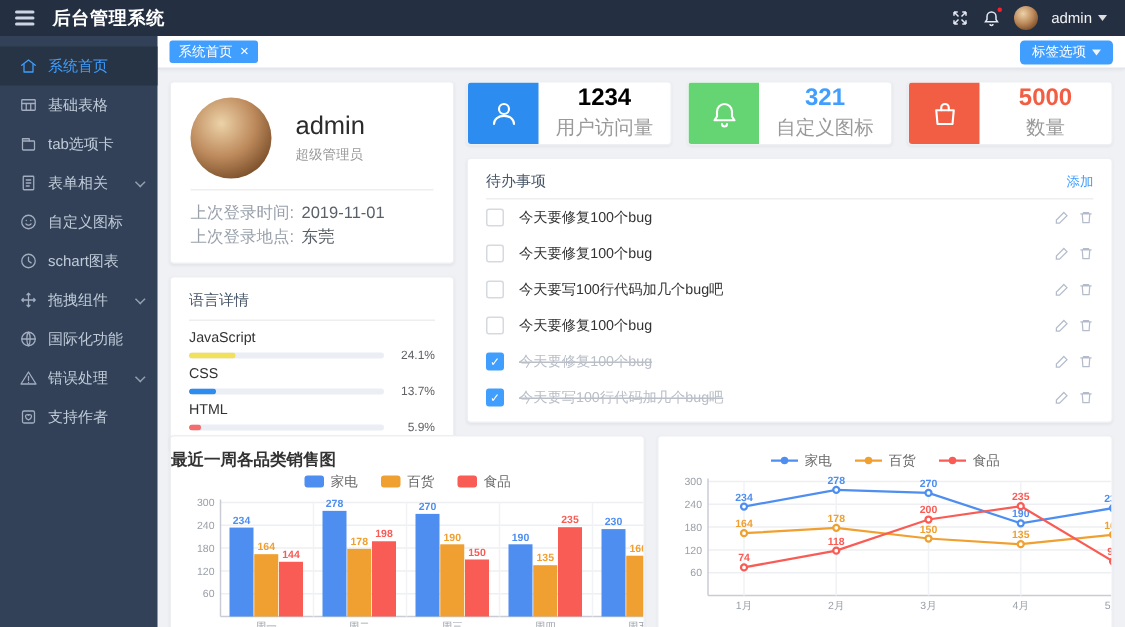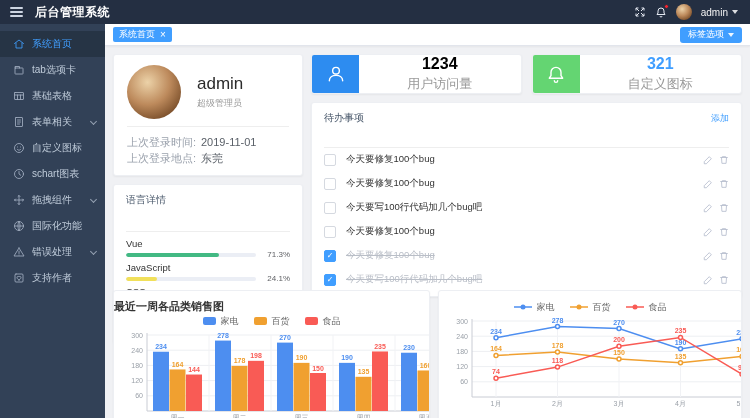--- a/index.html
+++ b/index.html
@@ -36,35 +36,35 @@
 .profile-card{height:122px;padding:10px 13px;flex:none}
 .profile-top{display:flex;align-items:center}
 .profile-id{margin-left:16px}
 .profile-name{font-size:17px;color:#2b2b2b}
 .profile-role{font-size:9px;color:#999;margin-top:3px}
 .divider{border-top:1px solid #eee;margin:7px 0 7px}
 .info-row{display:flex;font-size:11px;line-height:16px}
 .info-label{width:74px;color:#9aa1ac}
 .info-value{color:#5a6068}
 .lang-card{flex:1;padding:8px 12px}
-.card-title{font-size:10px;color:#475669;padding-bottom:24px;border-bottom:1px solid #eee;margin-bottom:6px}
+.card-title{font-size:10px;color:#475669;padding-bottom:6px;border-bottom:1px solid #eee;margin-bottom:6px}
 .lang-row{margin-bottom:3px}
 .lang-name{font-size:9.5px;color:#333;margin-bottom:1px}
 .lang-line{display:flex;align-items:center}
 .track{flex:1;height:4px;background:#ebeef5;border-radius:2px;overflow:hidden}
 .fill{height:4px;border-radius:2px}
 .pct{width:34px;text-align:right;font-size:8px;color:#606266}
 .stats{display:flex;gap:10px;height:47px}
 .stat-card{flex:1;display:flex;overflow:hidden}
 .stat-icon{width:47px;flex:none;display:flex;align-items:center;justify-content:center}
 .stat-body{flex:1;display:flex;flex-direction:column;align-items:center;justify-content:center}
 .stat-value{font-size:16px;font-weight:bold;line-height:1.1}
 .stat-label{font-size:13px;color:#999;margin-top:2px}
 .todo-card{flex:1;padding:8px 12px 4px;display:flex;flex-direction:column}
-.todo-head{display:flex;align-items:flex-end;font-size:10px;color:#475669;padding-bottom:22px;border-bottom:1px solid #eee}
+.todo-head{display:flex;align-items:flex-end;font-size:10px;color:#475669;padding-bottom:4px;border-bottom:1px solid #eee}
 .todo-add{margin-left:auto;color:#409eff;font-size:9px;cursor:pointer;text-decoration:none}
 .todo-item{display:flex;align-items:center;height:24px;font-size:9.5px;color:#333}
 .cbx{width:12px;height:12px;border:1px solid #d5d9e0;border-radius:2px;background:#fff;flex:none;display:flex;align-items:center;justify-content:center;font-size:8px;color:#fff;cursor:pointer}
 .cbx.done{background:#409eff;border-color:#409eff}
 .todo-text{margin-left:10px}
 .todo-text.done{color:#b9bec7;text-decoration:line-through}
 .todo-acts{margin-left:auto;display:flex;gap:6px}
 .todo-acts span{display:flex;cursor:pointer}
 .charts{display:flex;gap:8px;height:160px;margin-top:8px}
 .chart-card{padding-top:8px;overflow:hidden}
@@ -114,34 +114,34 @@
           <svg width="12" height="12" viewBox="0 0 24 24" fill="none" stroke="currentColor" stroke-width="1.7" stroke-linecap="round" stroke-linejoin="round">
             <path d="M3 11L12 4l9 7"></path>
             <path d="M6 10v10h12V10"></path>
           </svg>
         </span>
         <span class="slabel">系统首页</span>
       </li>
       <li class="side-item">
         <span class="sicon">
           <svg width="12" height="12" viewBox="0 0 24 24" fill="none" stroke="currentColor" stroke-width="1.7" stroke-linecap="round" stroke-linejoin="round">
+            <rect x="3" y="5" width="18" height="14" rx="1"></rect>
+            <path d="M3 10h18M9 10v9M15 10v9"></path>
+          </svg>
+        </span>
+        <span class="slabel">基础表格</span>
+      </li>
+      <li class="side-item">
+        <span class="sicon">
+          <svg width="12" height="12" viewBox="0 0 24 24" fill="none" stroke="currentColor" stroke-width="1.7" stroke-linecap="round" stroke-linejoin="round">
             <rect x="4" y="8" width="16" height="12" rx="1"></rect>
             <path d="M4 8V5h9v3"></path>
           </svg>
         </span>
         <span class="slabel">tab选项卡</span>
-      </li>
-      <li class="side-item">
-        <span class="sicon">
-          <svg width="12" height="12" viewBox="0 0 24 24" fill="none" stroke="currentColor" stroke-width="1.7" stroke-linecap="round" stroke-linejoin="round">
-            <rect x="3" y="5" width="18" height="14" rx="1"></rect>
-            <path d="M3 10h18M9 10v9M15 10v9"></path>
-          </svg>
-        </span>
-        <span class="slabel">基础表格</span>
       </li>
       <li class="side-item">
         <span class="sicon">
           <svg width="12" height="12" viewBox="0 0 24 24" fill="none" stroke="currentColor" stroke-width="1.7" stroke-linecap="round" stroke-linejoin="round">
             <rect x="5" y="3" width="14" height="18" rx="1"></rect>
             <path d="M9 8h6M9 12h6M9 16h4"></path>
           </svg>
         </span>
         <span class="slabel">表单相关</span>
         <span class="chev"></span>
@@ -233,29 +233,20 @@
           </div>
         <div class="info-row">
             <span class="info-label">上次登录地点:</span>
             <span class="info-value">东莞</span>
           </div>
       </div>
       <div class="card lang-card">
         <div class="card-title">语言详情</div>
         <div id="lang-list">
             <div class="lang-row">
-              <div class="lang-name">Vue</div>
-              <div class="lang-line">
-                <div class="track">
-                  <div class="fill" style="width:71.3%;background:#42b983"></div>
-                </div>
-                <span class="pct">71.3%</span>
-              </div>
-            </div>
-            <div class="lang-row">
               <div class="lang-name">JavaScript</div>
               <div class="lang-line">
                 <div class="track">
                   <div class="fill" style="width:24.1%;background:#f1e05a"></div>
                 </div>
                 <span class="pct">24.1%</span>
               </div>
             </div>
             <div class="lang-row">
               <div class="lang-name">CSS</div>
@@ -294,20 +285,32 @@
           </div>
           <div class="card stat-card">
             <div class="stat-icon" style="background:#64d572;color:#fff">
               <svg width="20" height="20" viewBox="0 0 24 24" fill="none" stroke="currentColor" stroke-width="1.7" stroke-linecap="round" stroke-linejoin="round">
                 <path d="M12 4a6 6 0 0 1 6 6v4l2 3H4l2-3v-4a6 6 0 0 1 6-6zM10 20a2 2 0 0 0 4 0"></path>
               </svg>
             </div>
             <div class="stat-body">
               <div class="stat-value" style="color:#409eff">321</div>
               <div class="stat-label">自定义图标</div>
+            </div>
+          </div>
+          <div class="card stat-card">
+            <div class="stat-icon" style="background:#f25e43;color:#fff">
+              <svg width="20" height="20" viewBox="0 0 24 24" fill="none" stroke="currentColor" stroke-width="1.7" stroke-linecap="round" stroke-linejoin="round">
+                <path d="M5 9h14l-1 11H6L5 9z"></path>
+                <path d="M9 9V7a3 3 0 0 1 6 0v2"></path>
+              </svg>
+            </div>
+            <div class="stat-body">
+              <div class="stat-value" style="color:#f25e43">5000</div>
+              <div class="stat-label">数量</div>
             </div>
           </div>
         </div>
       <div class="card todo-card">
         <div class="todo-head">
           <span>待办事项</span>
           <a class="todo-add">添加</a>
         </div>
         <div id="todo-list">
             <div class="todo-item">

